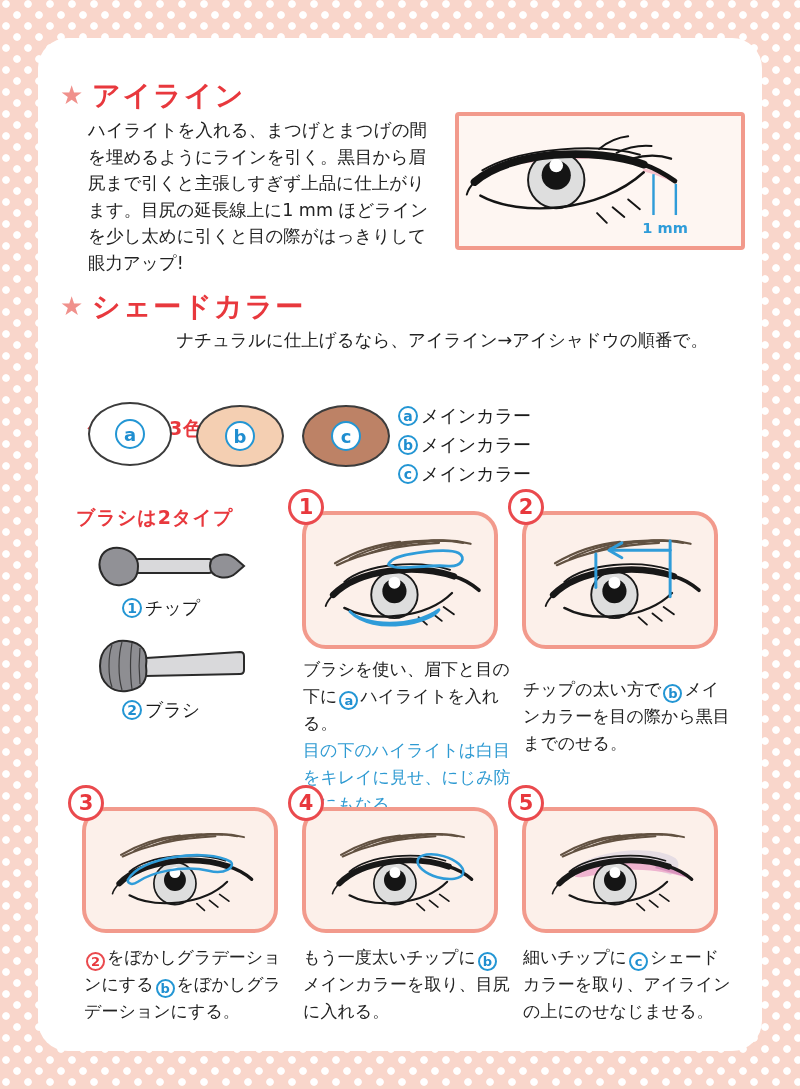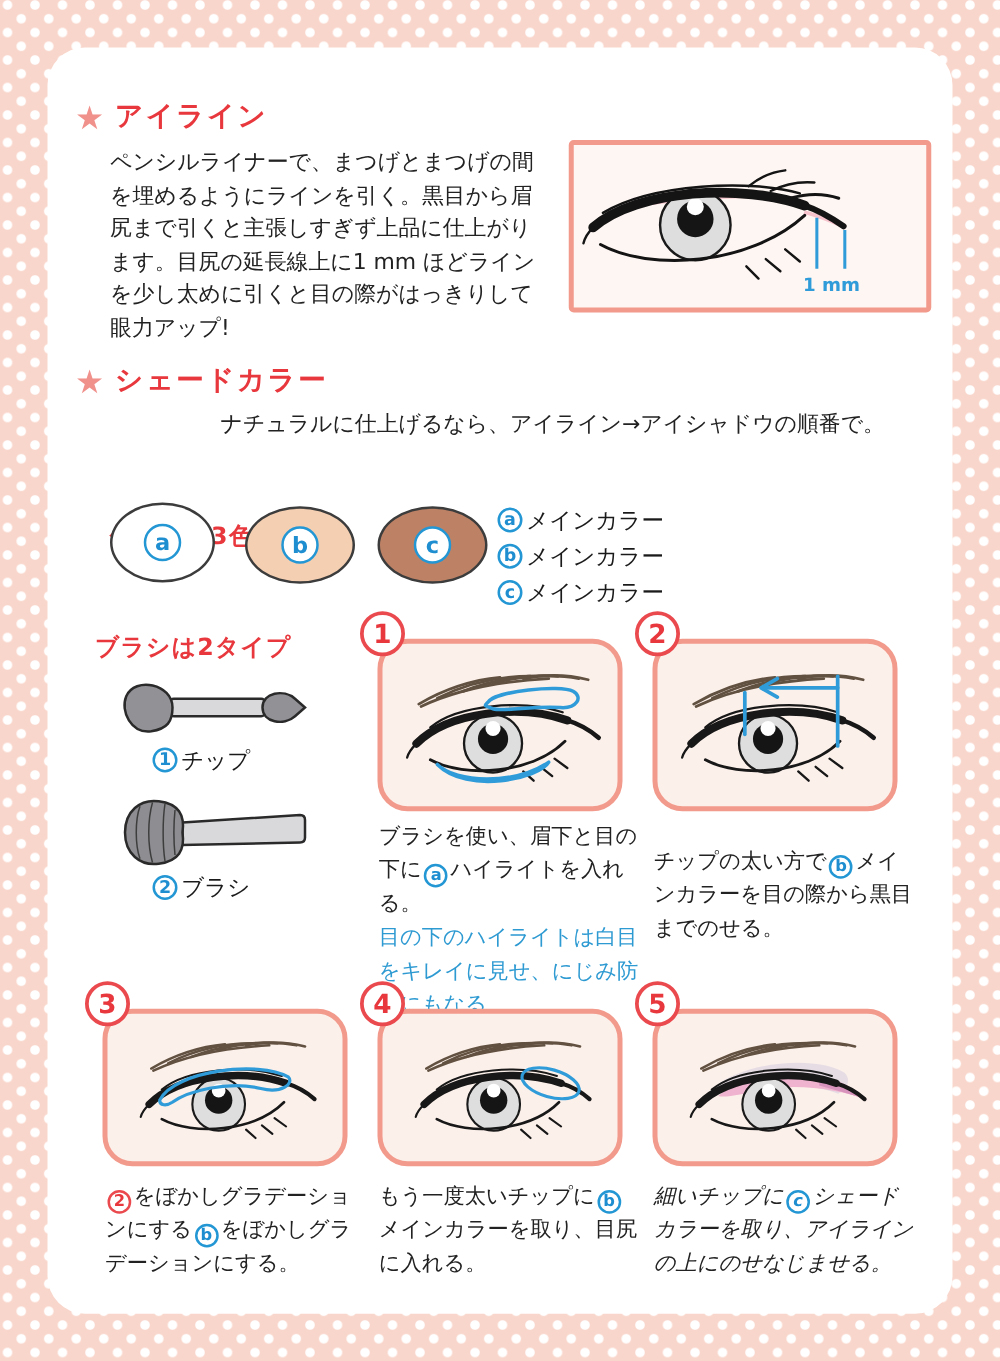--- a/index.html
+++ b/index.html
@@ -7,21 +7,21 @@
   .page{position:relative;width:800px;height:1089px;overflow:hidden;
     background-color:#f9d6cb;
     background-image:
       radial-gradient(circle,#ffffff 3.4px,rgba(255,255,255,0) 4.2px),
       radial-gradient(circle,#ffffff 3.4px,rgba(255,255,255,0) 4.2px);
     background-size:22px 22px;
     background-position:6px 4px,17px 15px;}
   .card{position:absolute;left:38px;top:38px;right:38px;bottom:38px;background:#ffffff;border-radius:30px;}
   .abs{position:absolute;}
   .sec-star{font-size:26px;color:#f0918c;font-weight:bold;line-height:1;}
-  .sec-title{font-size:22px;font-weight:bold;color:#e8383d;letter-spacing:2px;line-height:1;font-family:Liberation Serif, serif;}
+  .sec-title{font-size:28px;font-weight:bold;color:#e8383d;letter-spacing:2px;line-height:1;}
   .body-text{font-size:17.5px;line-height:26.5px;color:#222;}
   .red-sub{font-size:19px;font-weight:bold;color:#e8383d;letter-spacing:1px;}
   .eye-frame{border:4px solid #f29a8c;border-radius:4px;background:#fef6f2;box-sizing:border-box;overflow:hidden;}
   .step-box{border:4px solid #f29a8c;border-radius:24px;background:#fcf0ea;box-sizing:border-box;overflow:hidden;}
   .step-box svg,.eye-frame svg{width:100%;height:100%;display:block;}
   .step-num{width:36px;height:36px;border-radius:50%;background:#fff;border:3px solid #ea4a4e;
     color:#e8383d;font-weight:bold;font-size:21px;display:flex;align-items:center;justify-content:center;
     box-sizing:border-box;z-index:3;}
   .caption{font-size:17px;line-height:27px;color:#222;}
   .note-blue{color:#2e9ad2;}
@@ -69,21 +69,21 @@
     </g>
   </defs>
 </svg>
 
 <div class="page">
   <div class="card"></div>
 
   <span class="abs sec-star" style="left:60px;top:82px;">★</span>
   <span class="abs sec-title" style="left:92px;top:82px;">アイライン</span>
 
-  <div class="abs body-text" style="left:88px;top:117px;width:352px;">ペンシルライナーで、まつげとまつげの間を埋めるようにラインを引く。黒目から眉尻まで引くと主張しすぎず上品に仕上がります。目尻の延長線上に1 mm ほどラインを少し太めに引くと目の際がはっきりして眼力アップ!</div>
+  <div class="abs body-text" style="left:88px;top:117px;width:352px;">ハイライトを入れる、まつげとまつげの間を埋めるようにラインを引く。黒目から眉尻まで引くと主張しすぎず上品に仕上がります。目尻の延長線上に1 mm ほどラインを少し太めに引くと目の際がはっきりして眼力アップ!</div>
 
   <div class="abs eye-frame" style="left:455px;top:112px;width:290px;height:138px;">
     <svg viewBox="0 0 290 130">
       <path d="M60,48 C104,32 154,32 186,44 C154,40 104,42 60,48 Z" fill="#f6c2cc"></path>
       <path d="M190,52 C202,54 212,60 220,66 C208,61 198,57 189,55 Z" fill="#f6c2cc"></path>
       <circle cx="100" cy="64" r="29" fill="#dedede" stroke="#1a1a1a" stroke-width="2"></circle>
       <circle cx="100" cy="59" r="15" fill="#151515"></circle>
       <circle cx="100" cy="49" r="7" fill="#ffffff"></circle>
       <g stroke="#141414" fill="none" stroke-linecap="round">
         <path d="M16,66 C52,34 140,30 190,48" stroke-width="8"></path>
@@ -224,16 +224,16 @@
 
   <div class="abs step-num" style="left:508px;top:785px;">5</div>
   <div class="abs step-box" style="left:522px;top:807px;width:196px;height:126px;">
     <svg viewBox="0 0 196 140">
       <path d="M40,70 C70,44 140,40 164,56 C170,62 168,70 158,76 C130,64 70,68 40,70 Z" fill="#e6dde4"></path>
       <path d="M44,78 C70,56 130,52 158,64 C172,70 180,76 186,82 C160,72 120,66 88,72 C66,76 52,80 44,78 Z" fill="#efb3cf"></path>
       <path d="M140,62 C156,62 174,72 184,81 C170,76 154,72 140,68 Z" fill="#d893bd"></path>
       <use href="#eyeBase"></use>
     </svg>
   </div>
-  <div class="abs caption" style="left:523px;top:944px;width:208px;font-style:italic;">
+  <div class="abs caption" style="left:523px;top:944px;width:208px;">
     <span>細いチップに</span><span class="badge">c</span><span>シェードカラーを取り、アイラインの上にのせなじませる。</span>
   </div>
 </div>
 
 </body></html>

